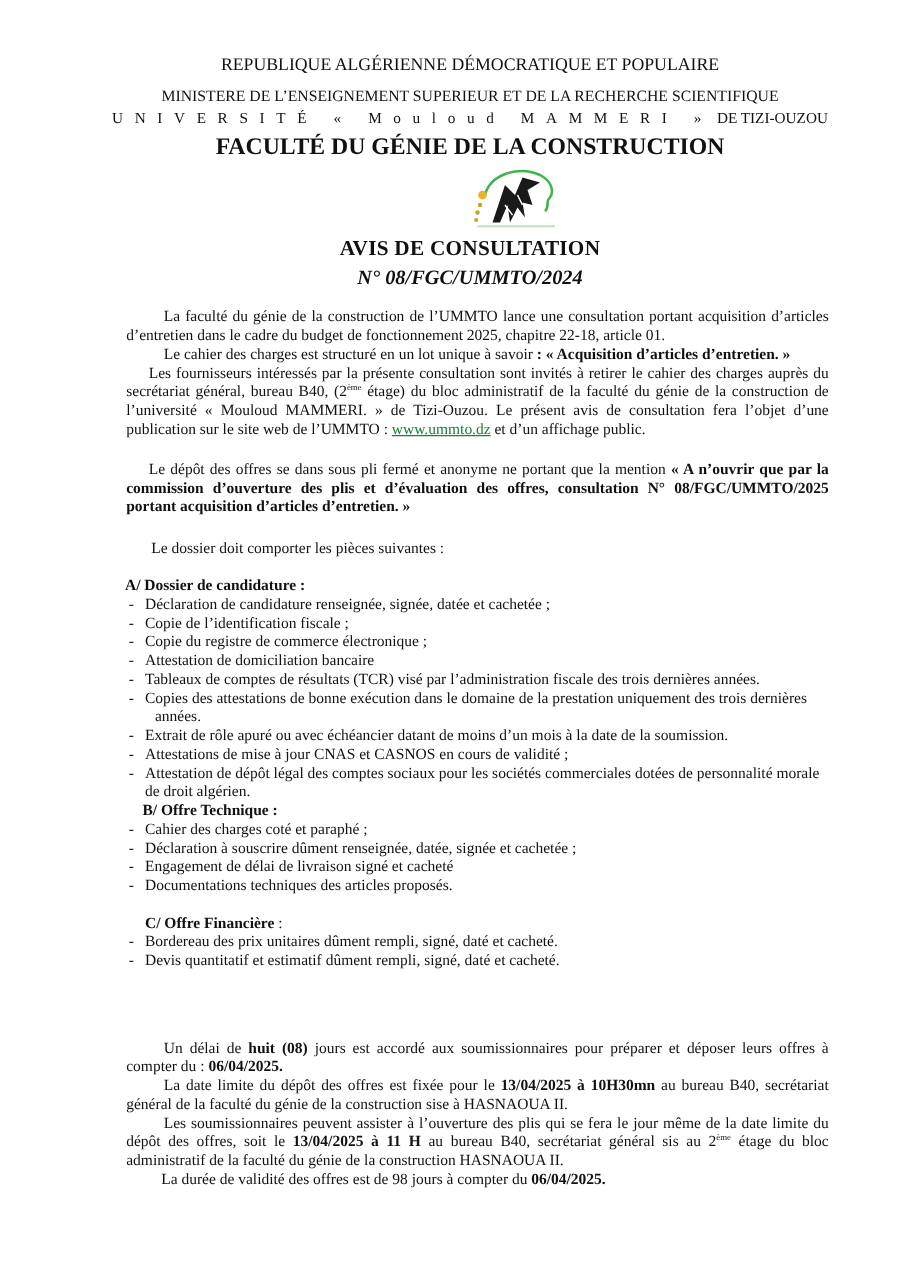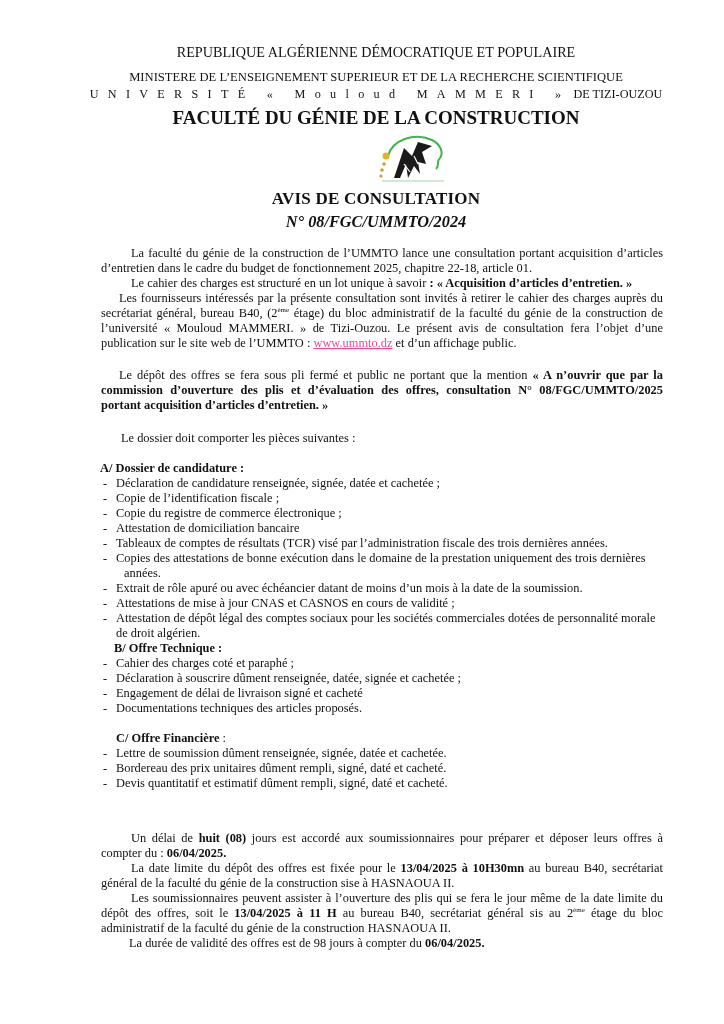--- a/index.html
+++ b/index.html
@@ -19,21 +19,21 @@
   .title { position: absolute; left: 0; width: 724px; text-align: center; font-weight: bold; }
   .t1 { top: 191px; font-size: 17px; letter-spacing: 0.2px; }
   .t2 { top: 214px; font-size: 16.3px; font-style: italic; }
 
   .body { position: absolute; left: 87px; width: 562px; }
   .p { text-align: justify; margin: 0; }
   .ind { text-indent: 30px; }
   .ind2 { text-indent: 18px; }
   b { font-weight: bold; }
   sup { font-size: 7px; line-height: 0; vertical-align: 5px; }
-  a.link { color: #ec4899; text-decoration: underline; }
+  a.link { color: #15803d; text-decoration: underline; }
 
   .sec-title { font-weight: bold; margin: 0; }
   ul.dash { list-style: none; margin: 0; padding: 0; }
   ul.dash li { position: relative; padding-left: 16px; }
   ul.dash li::before { content: "-"; position: absolute; left: 3px; }
   ul.dash li .cont { display: block; padding-left: 8px; }
 </style>
 </head>
 <body>
 
@@ -58,21 +58,21 @@
   <div class="title t1">AVIS DE CONSULTATION</div>
   <div class="title t2">N° 08/FGC/UMMTO/2024</div>
 
   <div class="body" style="top:246px;">
     <p class="p ind">La faculté du génie de la construction de l’UMMTO lance une consultation portant acquisition d’articles d’entretien dans le cadre du budget de fonctionnement 2025, chapitre 22-18, article 01.</p>
     <p class="p ind" style="white-space:nowrap;"><span>Le cahier des charges est structuré en un lot unique à savoir</span> <b>: « Acquisition d’articles d’entretien. »</b></p>
     <p class="p ind2"><span>Les fournisseurs intéressés par la présente consultation sont invités à retirer le cahier des charges auprès du secrétariat général, bureau B40, (2</span><sup>ème</sup><span> étage) du bloc administratif de la faculté du génie de la construction de l’université « Mouloud MAMMERI. » de Tizi-Ouzou. Le présent avis de consultation fera l’objet d’une publication sur le site web de l’UMMTO : </span><a class="link">www.ummto.dz</a><span> et d’un affichage public.</span></p>
   </div>
 
   <div class="body" style="top:368px;">
-    <p class="p ind ind-dep" style="text-indent:18px;"><span>Le dépôt des offres se fera sous pli fermé et public ne portant que la mention </span><b>« A n’ouvrir que par la commission d’ouverture des plis et d’évaluation des offres, consultation N° 08/FGC/UMMTO/2025 portant acquisition d’articles d’entretien. »</b></p>
+    <p class="p ind ind-dep" style="text-indent:18px;"><span>Le dépôt des offres se dans sous pli fermé et anonyme ne portant que la mention </span><b>« A n’ouvrir que par la commission d’ouverture des plis et d’évaluation des offres, consultation N° 08/FGC/UMMTO/2025 portant acquisition d’articles d’entretien. »</b></p>
   </div>
 
   <div class="body" style="top:431px;">
     <p class="p" style="text-indent:20px;">Le dossier doit comporter les pièces suivantes :</p>
   </div>
 
   <div class="body" style="top:461px; left:86px; width:572px;">
     <p class="sec-title">A/ Dossier de candidature :</p>
     <ul class="dash">
       <li><span>Déclaration de candidature renseignée, signée, datée et cachetée ;</span></li>
@@ -89,21 +89,20 @@
     <p class="sec-title" style="padding-left:14px;">B/ Offre Technique :</p>
     <ul class="dash">
       <li><span>Cahier des charges coté et paraphé ;</span></li>
       <li><span>Déclaration à souscrire dûment renseignée, datée, signée et cachetée ;</span></li>
       <li><span>Engagement de délai de livraison signé et cacheté</span></li>
       <li><span>Documentations techniques des articles proposés.</span></li>
     </ul>
 
     <p class="sec-title" style="padding-left:16px; margin-top:15px;"><span>C/ Offre Financière</span><span style="font-weight:normal;"> :</span></p>
     <ul class="dash">
-      <li><span>Lettre de soumission dûment renseignée, signée, datée et cachetée.</span></li>
       <li><span>Bordereau des prix unitaires dûment rempli, signé, daté et cacheté.</span></li>
       <li><span>Devis quantitatif et estimatif dûment rempli, signé, daté et cacheté.</span></li>
     </ul>
   </div>
 
   <div class="body" style="top:831px;">
     <p class="p ind"><span>Un délai de </span><b>huit (08)</b><span> jours est accordé aux soumissionnaires pour préparer et déposer leurs offres à compter du : </span><b>06/04/2025.</b></p>
     <p class="p ind"><span>La date limite du dépôt des offres est fixée pour le </span><b>13/04/2025 à 10H30mn</b><span> au bureau B40, secrétariat général de la faculté du génie de la construction sise à HASNAOUA II.</span></p>
     <p class="p ind"><span>Les soumissionnaires peuvent assister à l’ouverture des plis qui se fera le jour même de la date limite du dépôt des offres, soit le </span><b>13/04/2025 à 11 H</b><span> au bureau B40, secrétariat général sis au 2</span><sup>ème</sup><span> étage du bloc administratif de la faculté du génie de la construction HASNAOUA II.</span></p>
     <p class="p" style="text-indent:28px;"><span>La durée de validité des offres est de 98 jours à compter du </span><b>06/04/2025.</b></p>

